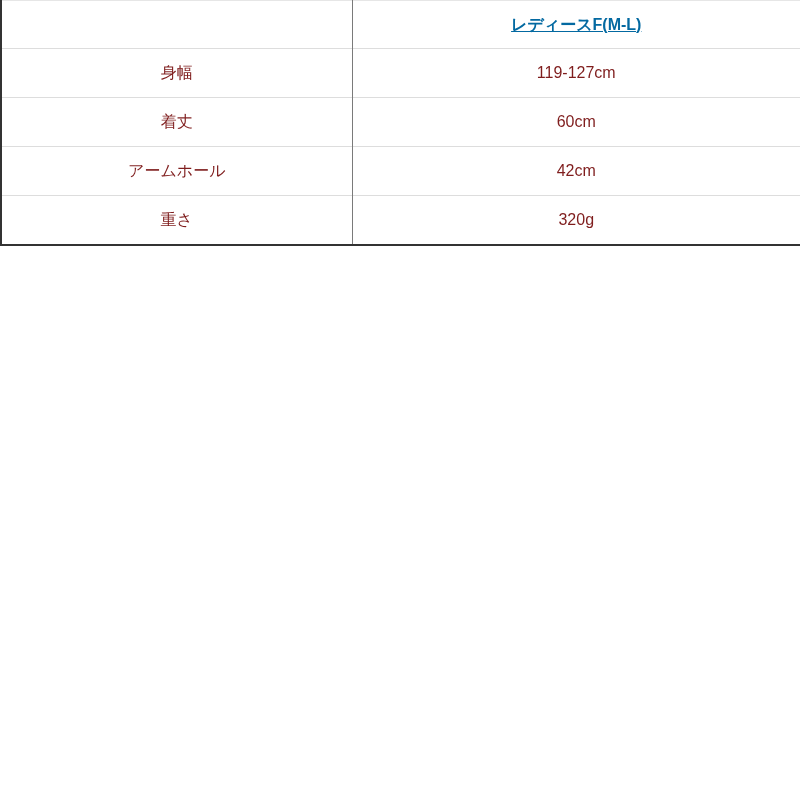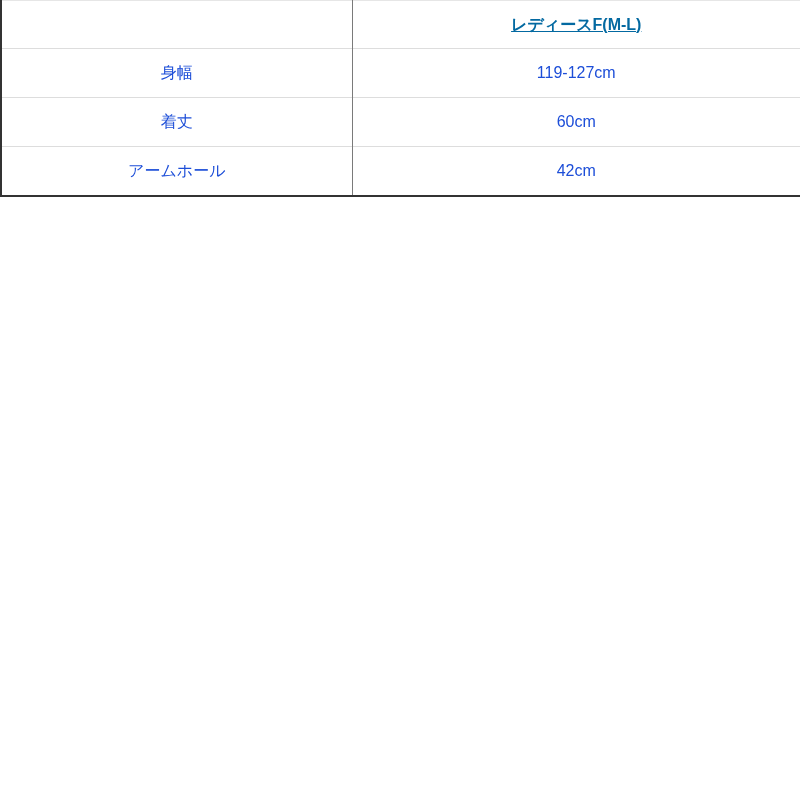--- a/index.html
+++ b/index.html
@@ -24,21 +24,21 @@
   }
   .size-table col.col-label { width: 351px; }
   .size-table col.col-value { width: 449px; }
   .size-table th,
   .size-table td {
     padding: 0;
     text-align: center;
     vertical-align: middle;
     font-size: 16px;
     line-height: 1;
-    color: #1d4ed8;
+    color: #7f1d1d;
     background: #ffffff;
   }
   .size-table thead tr { height: 48px; }
   .size-table tbody tr { height: 49px; }
   .size-table th {
     font-weight: bold;
     color: #0369a1;
     text-decoration: underline;
   }
   
@@ -70,14 +70,18 @@
       <td class="cell-value">119-127cm</td>
     </tr>
     <tr>
       <td class="cell-label">着丈</td>
       <td class="cell-value">60cm</td>
     </tr>
     <tr>
       <td class="cell-label">アームホール</td>
       <td class="cell-value">42cm</td>
     </tr>
+    <tr>
+      <td class="cell-label">重さ</td>
+      <td class="cell-value">320g</td>
+    </tr>
   </tbody>
 </table>
 
 </body></html>

